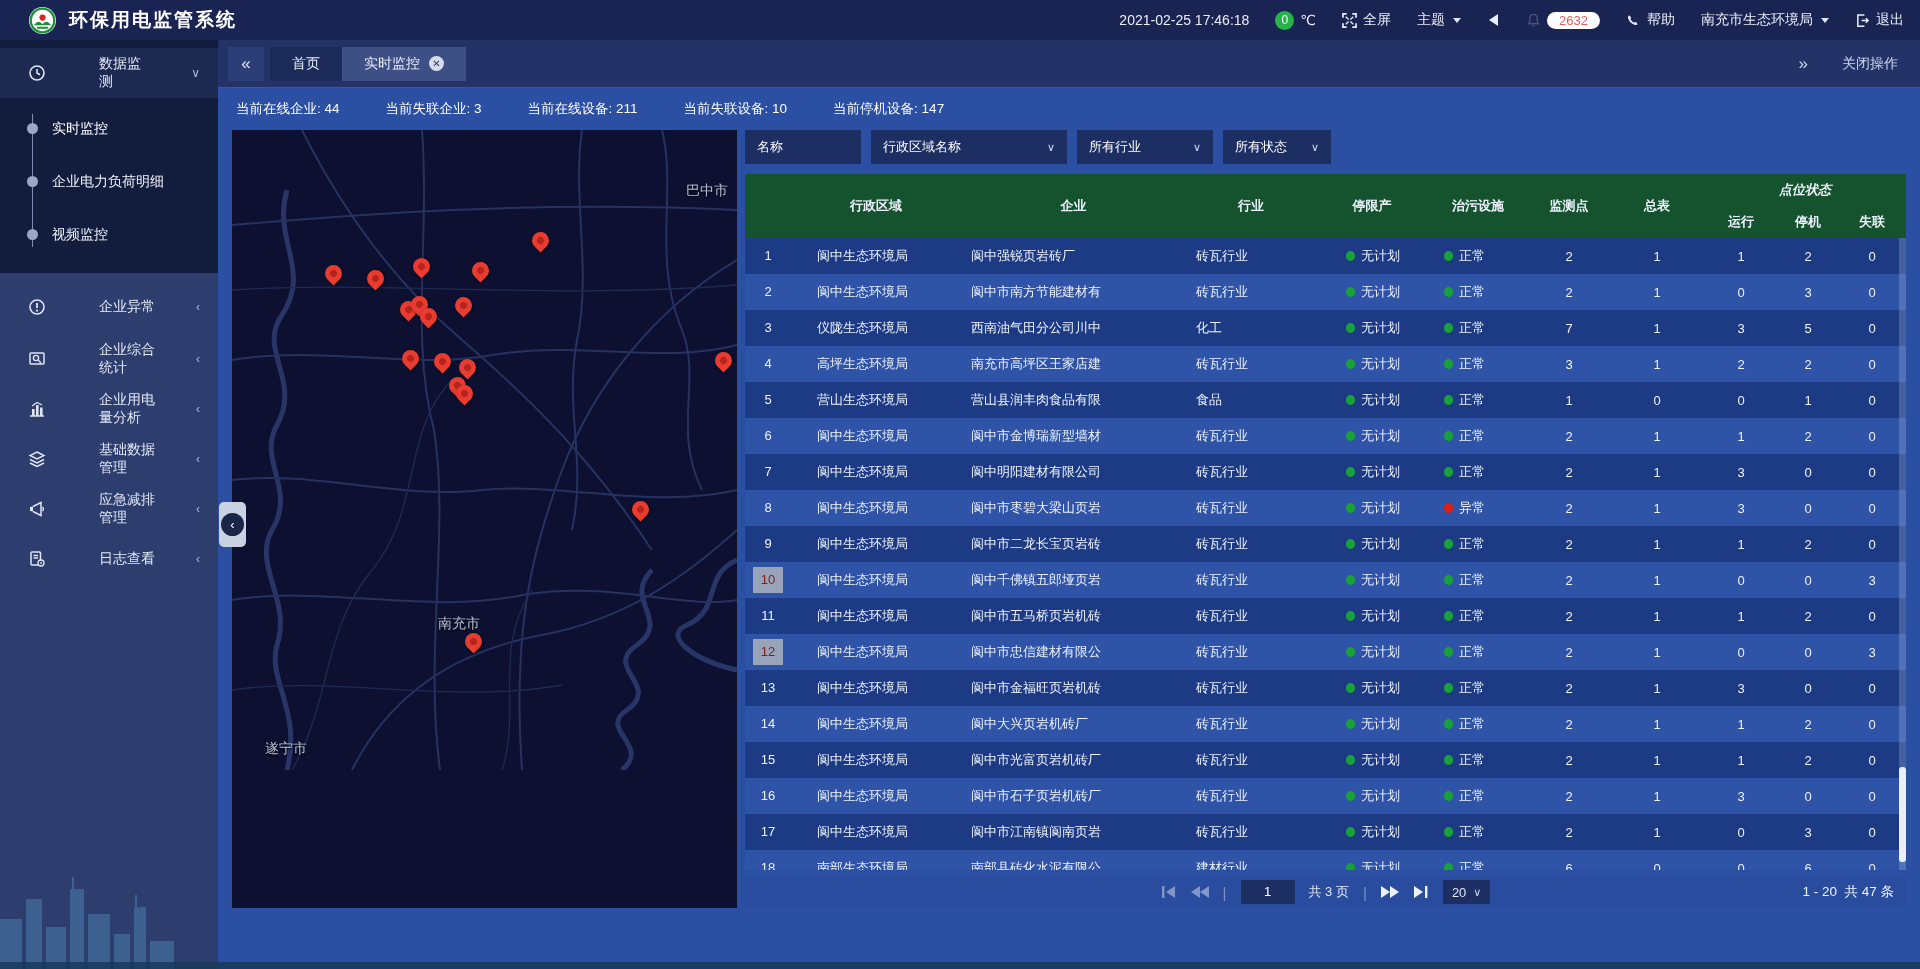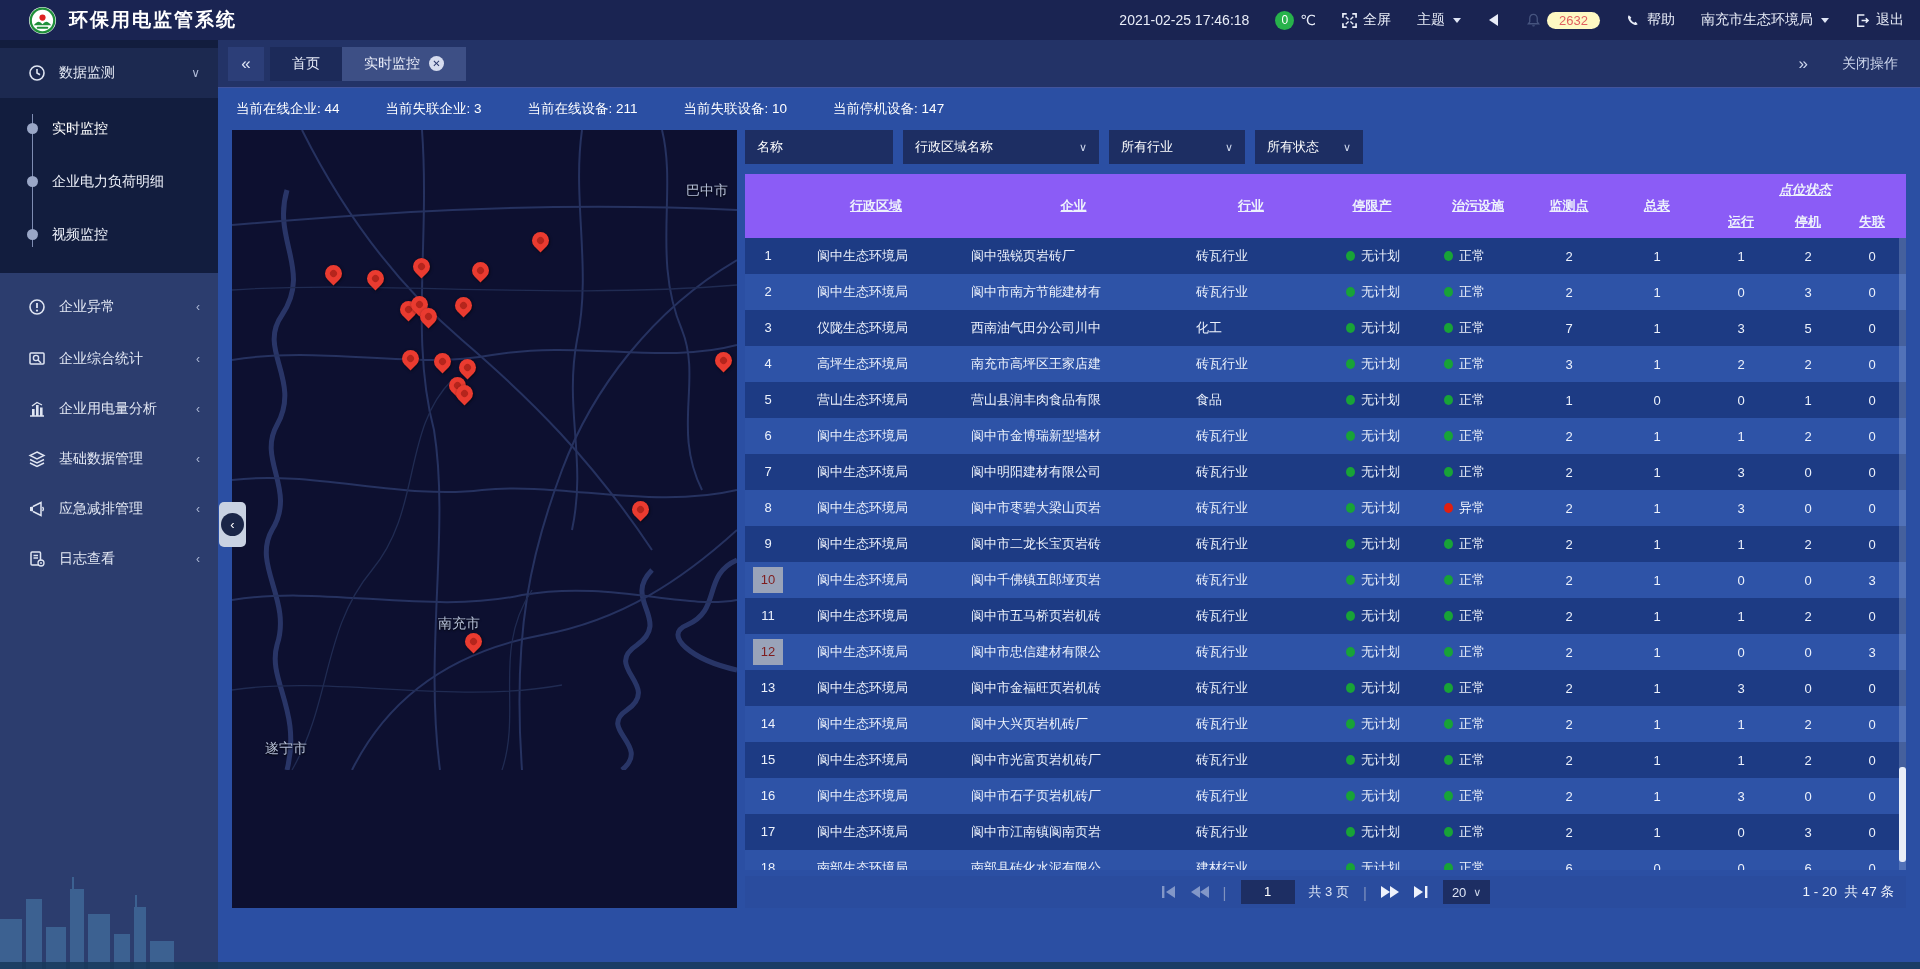--- a/index.html
+++ b/index.html
@@ -7,28 +7,28 @@
   body { font-family:"Liberation Sans","DejaVu Sans",sans-serif; background:#2b4fa3; }
   .app { width:1920px; height:969px; display:flex; flex-direction:column; position:relative; }
 
   
   .topbar { height:40px; background:#1a2452; display:flex; align-items:center; padding:0 16px; color:#fff; flex-shrink:0; }
   .logo { width:29px; height:29px; margin:0 12px 0 12px; flex-shrink:0; }
   .app-title { font-size:19px; font-weight:bold; letter-spacing:2px; }
   .top-right { margin-left:auto; display:flex; align-items:center; gap:26px; font-size:14px; color:#e9edf8; }
   .tr-item { display:flex; align-items:center; gap:6px; cursor:pointer; white-space:nowrap; }
   .temp-badge { width:19px; height:19px; border-radius:50%; background:#27b24b; color:#fff; font-size:12px; display:flex; align-items:center; justify-content:center; }
-  .notif-pill { background:#fef9c3; color:#e05f5f; padding:1px 12px; border-radius:10px; font-size:13px; }
+  .notif-pill { background:#ffffff; color:#e05f5f; padding:1px 12px; border-radius:10px; font-size:13px; }
   .caret-down { width:0; height:0; border-left:4px solid transparent; border-right:4px solid transparent; border-top:5px solid #dfe5f5; margin-left:2px; }
 
   
   .main { flex:1; display:flex; min-height:0; }
   .sidebar { width:218px; background:#2c3d6e; position:relative; flex-shrink:0; color:#e3e8f4; font-size:14px; overflow:hidden; }
   .sb-group-active { background:#121d3e; padding-top:8px; }
-  .sb-row { height:50px; display:flex; align-items:center; padding:0 18px 0 28px; cursor:pointer; }
+  .sb-row { height:50px; display:flex; align-items:center; padding:0 18px 0 28px; cursor:pointer;gap:40px; }
   .sb-row .sb-ico { width:18px; height:18px; margin-right:13px; flex-shrink:0; }
   .sb-row .sb-label { flex:1; }
   .sb-chev { color:#aeb9d6; font-size:12px; }
   .sb-group-active .sb-row { background:#1c2950; }
   .submenu { position:relative; padding:4px 0 12px 0; background:#121d3e; }
   .submenu .thread { position:absolute; left:32px; top:16px; bottom:26px; width:1px; background:#7e8cb2; }
   .sub-item { height:53px; display:flex; align-items:center; padding-left:52px; position:relative; cursor:pointer; color:#eef1fa; }
   .sub-item .dot { position:absolute; left:27px; width:11px; height:11px; border-radius:50%; background:#9aa7c7; }
   .sub-item.active { color:#ffffff; }
   .sb-plain { margin-top:6px; }
@@ -57,31 +57,31 @@
   .pin { position:absolute; width:17px; height:17px; background:#ea3b30; border-radius:50% 50% 50% 0; transform:rotate(-45deg); box-shadow:0 1px 3px rgba(0,0,0,.6); cursor:pointer; }
   .pin::after { content:""; position:absolute; left:5px; top:5px; width:7px; height:7px; border-radius:50%; background:#b5251c; }
   .map-collapse { position:absolute; left:-13px; top:372px; width:27px; height:45px; background:#c9d2e2; border-radius:5px; display:flex; align-items:center; justify-content:center; cursor:pointer; }
   .map-collapse .circ { width:23px; height:23px; border-radius:50%; background:#1a2547; color:#fff; font-size:13px; display:flex; align-items:center; justify-content:center; }
 
   .right-panel { flex:1; height:778px; display:flex; flex-direction:column; min-width:0; }
 
   
   .filters { display:flex; gap:10px; height:34px; flex-shrink:0; }
   .filter { background:#1d2e63; color:#fff; font-size:13px; display:flex; align-items:center; padding:0 12px; }
-  .f-name { width:148px; }
+  .f-name { width:116px; }
   .f-select { justify-content:space-between; cursor:pointer; }
   .f-region { width:196px; }
   .f-industry { width:136px; }
   .f-status { width:108px; }
   .f-chev { color:#cfd8ec; font-size:11px; }
 
   
   .table-wrap { flex:1; margin-top:10px; position:relative; overflow:hidden; }
   table { width:100%; border-collapse:collapse; table-layout:fixed; font-size:13px; color:#edf2fc; }
-  thead th { background:#8b5cf6; font-weight:600; height:32px; text-align:center;text-decoration:underline; }
+  thead th { background:#14532d; font-weight:600; height:32px; text-align:center; }
   th.grp { font-style:italic; }
   tbody tr:nth-child(odd)  { background:#1d3b84; }
   tbody tr:nth-child(even) { background:#2e53a7; }
   tbody td { height:36px; overflow:hidden; white-space:nowrap; text-overflow:clip; }
   td.num { text-align:center; }
   td.idx { text-align:center; }
   td.idx span { display:inline-block; min-width:30px; line-height:26px; }
   td.idx.hl span { background:#99a3b9; color:#7f1d1d; }
   td.l { padding-left:10px; }
   td.region { padding-left:26px; }

